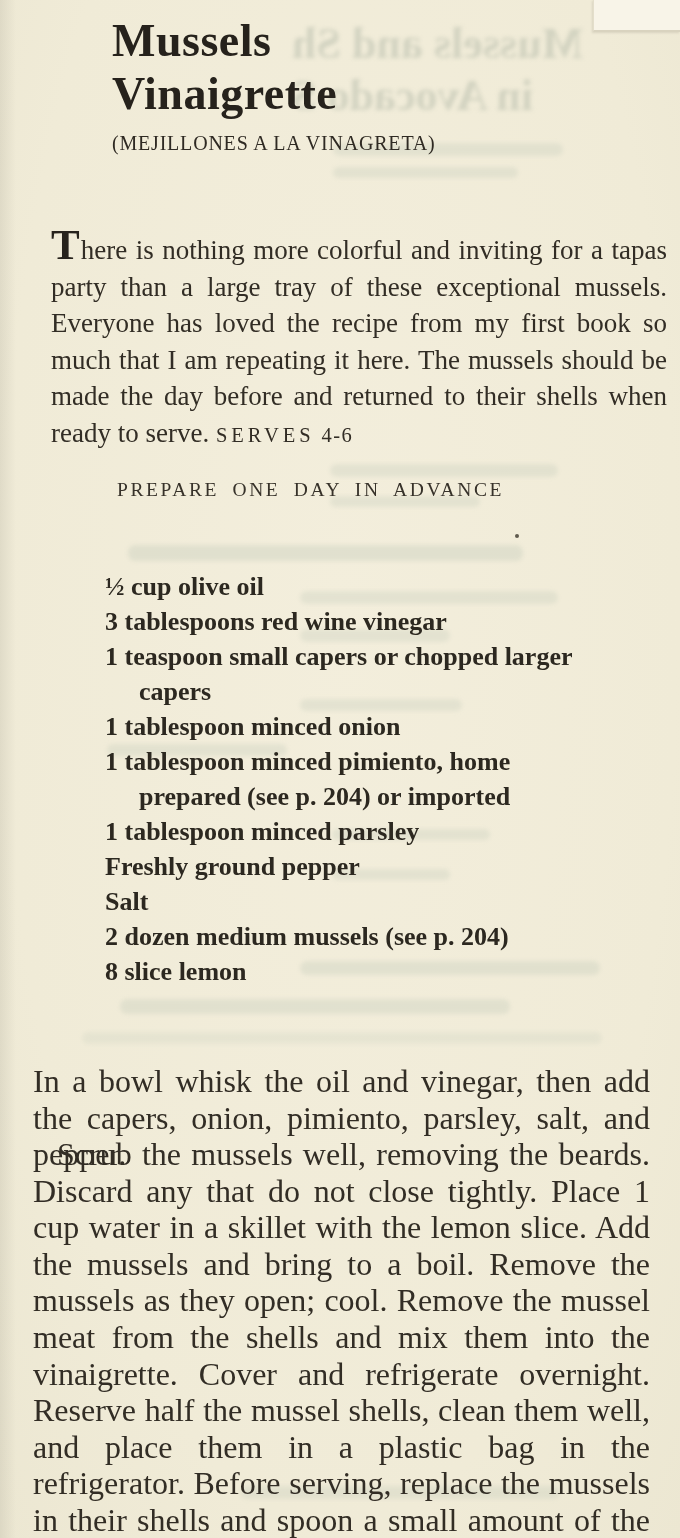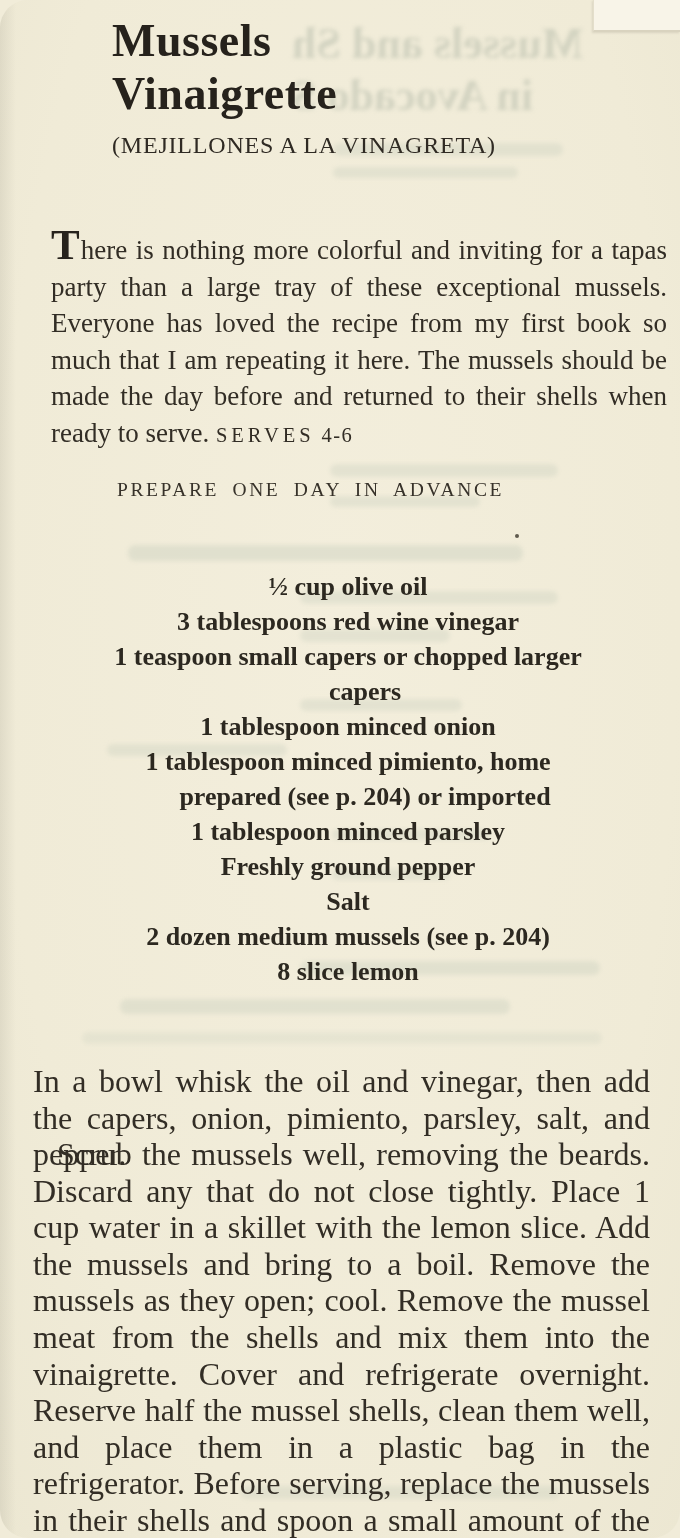--- a/index.html
+++ b/index.html
@@ -9,21 +9,20 @@
     position: relative;
     overflow: hidden;
     font-family: "Liberation Serif", serif;
     color: #332d25;
   }
   .page {
     position: absolute; inset: 0;
     background:
       linear-gradient(to right, rgba(125,122,108,0.14) 0px, rgba(125,122,108,0.0) 16px),
       radial-gradient(ellipse at 50% 40%, #f3eedc 0%, #f0ebd7 70%, #ece7d2 100%);
-    border-radius: 28px;
   }
   
   .corner {
     position: absolute; top: 0; right: 0;
     width: 86px; height: 30px;
     background: #f8f4e8;
     border-left: 1px solid #e4decb;
     border-bottom: 2px solid #d9d3bf;
     box-shadow: -1px 1px 2px rgba(150,144,124,0.25);
   }
@@ -67,21 +66,21 @@
   }
   
   .title {
     position: absolute; left: 112px; top: 14px;
     font-size: 46px; line-height: 53px;
     font-weight: bold; color: #26221c;
     letter-spacing: 0.5px;
   }
   .subtitle {
     position: absolute; left: 112px; top: 132px;
-    font-size: 24px; letter-spacing: 0.8px; color: #2f2a23;
+    font-size: 20px; letter-spacing: 0.8px; color: #2f2a23;
   }
   .intro {
     position: absolute; left: 33px; top: 213px; width: 616px;
     font-size: 27px; line-height: 36.6px;
     text-align: justify; color: #322d25;
   }
   .intro .initial {
     font-size: 43px; font-weight: bold; line-height: 27px;
     letter-spacing: 1px; color: #27231c;
   }
@@ -90,21 +89,21 @@
   .prepare {
     position: absolute; left: 105px; top: 479px;
     font-size: 19.5px; letter-spacing: 2.6px; word-spacing: 6px;
     color: #37322a;
     margin-left: 12px;
   }
   .ingredients {
     position: absolute; left: 105px; top: 569px; width: 486px;
     margin: 0; padding: 0; list-style: none;
     font-size: 26px; line-height: 35px;
-    font-weight: bold; color: #2c2820; text-align: center;
+    font-weight: bold; color: #2c2820;
   }
   .ingredients li { padding-left: 34px; text-indent: -34px; }
   .para {
     position: absolute; left: 33px; width: 617px;
     font-size: 32px; line-height: 36.6px;
     text-align: justify; color: #322d25;
   }
   .p1 { top: 1063px; }
   .p2 { top: 1136px; text-indent: 24px; }
 </style>

